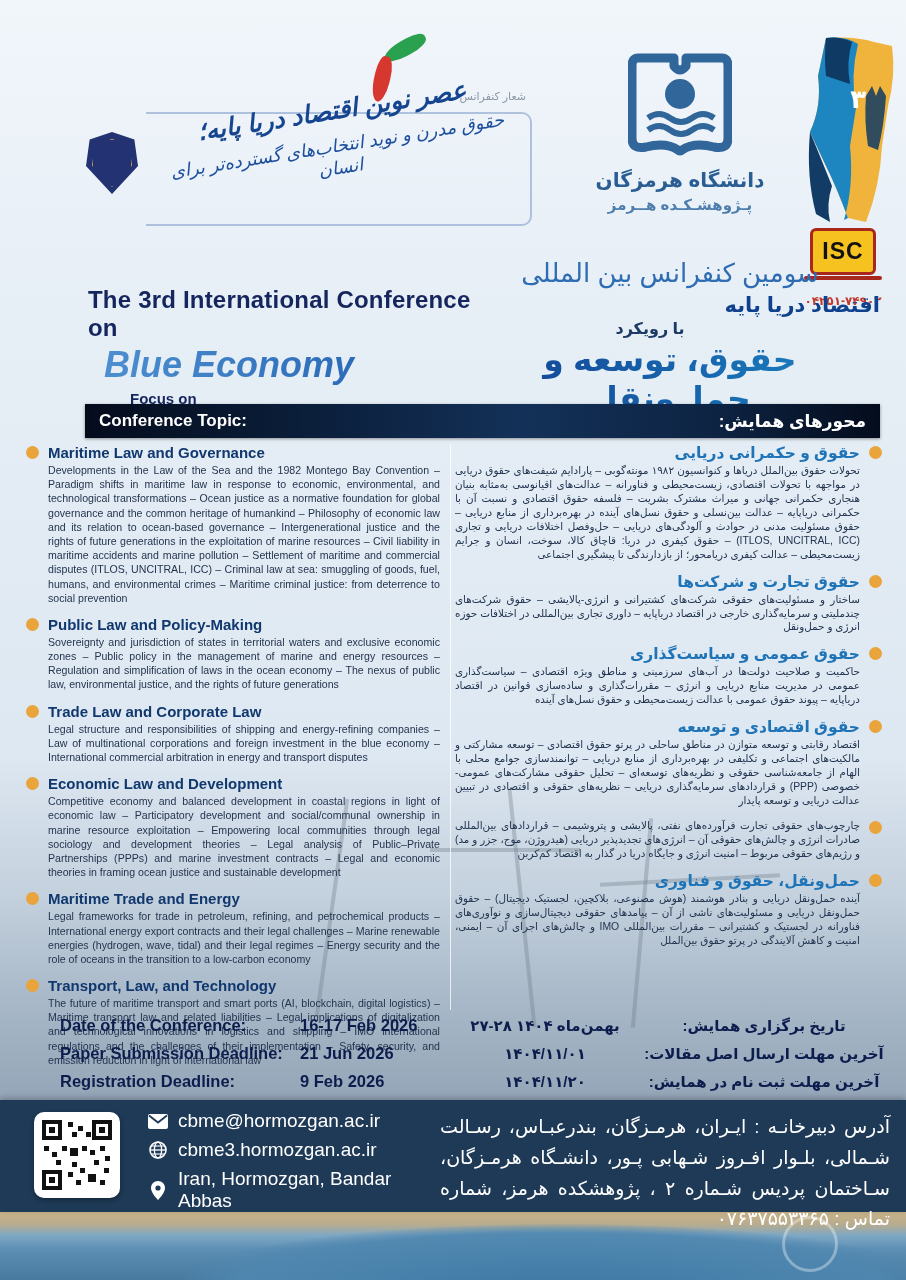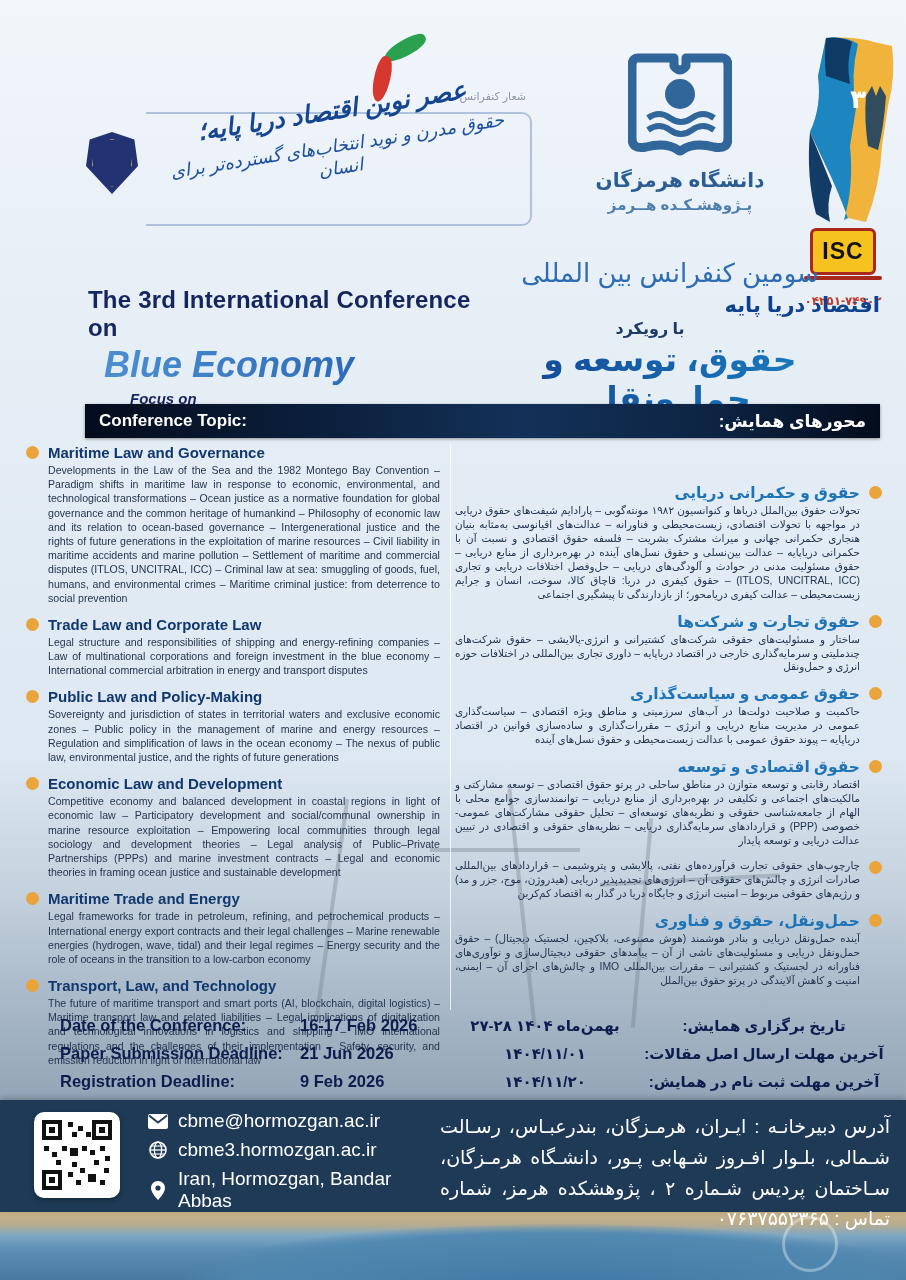--- a/index.html
+++ b/index.html
@@ -43,41 +43,41 @@
   .isc-box{ display:inline-block; background:#f6c21f; border:3px solid #a8281e; border-radius:6px; padding:7px 9px;
     font-size:23px; font-weight:bold; color:#111; letter-spacing:1px; font-family:"Liberation Sans",sans-serif;}
   .isc-strip{ height:4px; background:#a8281e; margin:1px 4px 2px; border-radius:2px;}
   .isc-code{ font-size:12px; font-weight:bold; color:#c0392b; margin-top:14px;}
 
   
   .title-en{ position:absolute; left:88px; top:286px; width:410px; z-index:2; color:#15255e;}
   .t-en1{ font-size:24px; font-weight:bold; letter-spacing:.2px;}
   .t-en2{ font-size:36px; font-weight:bold; font-style:italic; margin:2px 0 4px 16px;
     background:linear-gradient(90deg,#4c8fd0,#1a56aa); -webkit-background-clip:text; background-clip:text; color:transparent;}
-  .t-en-focus{ font-size:15px; font-style:italic; font-weight:bold; margin-left:42px;}
+  .t-en-focus{ font-size:15px; font-weight:bold; margin-left:42px;}
   .t-en3{ font-size:21px; font-weight:bold; font-style:italic; margin-left:55px;}
   .title-fa{ position:absolute; right:26px; top:258px; width:420px; z-index:2; direction:rtl;}
   .t-fa1{ font-size:26px; color:#2e6db3; text-align:center;}
   .t-fa2{ font-size:21px; font-weight:bold; color:#0f418e; text-align:right; margin-top:4px;}
   .t-fa-approach{ font-size:16px; font-weight:bold; color:#1c3a66; text-align:center; margin:2px 40px 0 0;}
   .t-fa3{ font-size:33px; font-weight:bold; text-align:center; margin-top:2px;
     background:linear-gradient(90deg,#123f93,#1b86c3); -webkit-background-clip:text; background-clip:text; color:transparent;}
 
   
   .topic-bar{ position:absolute; left:85px; right:26px; top:404px; height:34px; z-index:2;
     background:linear-gradient(90deg,#040c1c 0%,#0d2342 35%,#133158 55%,#0d2342 80%,#040c1c 100%);
     display:flex; align-items:center; justify-content:space-between; padding:0 14px;
     box-shadow:0 1px 3px rgba(0,0,0,.4);}
   .topic-bar .en{ color:#fff; font-size:17px; font-weight:bold;}
   .topic-bar .fa{ color:#fff; font-size:17px; font-weight:bold; direction:rtl;}
 
   
   .columns{ position:absolute; left:24px; right:16px; top:444px; height:566px; display:flex; z-index:2;}
   .col-en{ width:49.3%; padding-right:10px; border-right:1px solid rgba(255,255,255,.75);}
-  .col-fa{ width:50.7%; padding-right:6px; padding-left:4px; direction:rtl;margin-top:40px;}
+  .col-fa{ width:50.7%; padding-right:6px; padding-left:4px; direction:rtl;}
   .topic{ position:relative; margin-bottom:11px;}
   .col-en .topic{ padding-left:24px;}
   .col-fa .topic{ padding-right:24px;}
   .dot{ position:absolute; top:2px; width:13px; height:13px; border-radius:50%; background:#e9a43c;}
   .col-en .dot{ left:2px;}
   .col-fa .dot{ right:2px;}
   .topic h3{ font-size:15px; font-weight:bold; color:#10386e; margin-bottom:2px;}
   .col-fa .topic h3{ color:#1f74b8; font-size:15.5px;}
   .topic p{ font-size:10.6px; line-height:1.34; color:#24344f; text-align:justify;}
   .col-fa .topic p{ font-size:10.4px; color:#223450;}
@@ -187,27 +187,27 @@
 
   <div class="columns">
     <div class="col-en">
       <div class="topic">
         <span class="dot"></span>
         <h3>Maritime Law and Governance</h3>
         <p>Developments in the Law of the Sea and the 1982 Montego Bay Convention – Paradigm shifts in maritime law in response to economic, environmental, and technological transformations – Ocean justice as a normative foundation for global governance and the common heritage of humankind – Philosophy of economic law and its relation to ocean-based governance – Intergenerational justice and the rights of future generations in the exploitation of marine resources – Civil liability in maritime accidents and marine pollution – Settlement of maritime and commercial disputes (ITLOS, UNCITRAL, ICC) – Criminal law at sea: smuggling of goods, fuel, humans, and environmental crimes – Maritime criminal justice: from deterrence to social prevention</p>
       </div>
       <div class="topic">
         <span class="dot"></span>
+        <h3>Public Law and Policy-Making</h3>
+        <p>Sovereignty and jurisdiction of states in territorial waters and exclusive economic zones – Public policy in the management of marine and energy resources – Regulation and simplification of laws in the ocean economy – The nexus of public law, environmental justice, and the rights of future generations</p>
+      </div>
+      <div class="topic">
+        <span class="dot"></span>
         <h3>Trade Law and Corporate Law</h3>
         <p>Legal structure and responsibilities of shipping and energy-refining companies – Law of multinational corporations and foreign investment in the blue economy – International commercial arbitration in energy and transport disputes</p>
-      </div>
-      <div class="topic">
-        <span class="dot"></span>
-        <h3>Public Law and Policy-Making</h3>
-        <p>Sovereignty and jurisdiction of states in territorial waters and exclusive economic zones – Public policy in the management of marine and energy resources – Regulation and simplification of laws in the ocean economy – The nexus of public law, environmental justice, and the rights of future generations</p>
       </div>
       <div class="topic">
         <span class="dot"></span>
         <h3>Economic Law and Development</h3>
         <p>Competitive economy and balanced development in coastal regions in light of economic law – Participatory development and social/communal ownership in marine resource exploitation – Empowering local communities through legal sociology and development theories – Legal analysis of Public–Private Partnerships (PPPs) and marine investment contracts – Legal and economic theories in framing ocean justice and sustainable development</p>
       </div>
       <div class="topic">
         <span class="dot"></span>
         <h3>Maritime Trade and Energy</h3>
         <p>Legal frameworks for trade in petroleum, refining, and petrochemical products – International energy export contracts and their legal challenges – Marine renewable energies (hydrogen, wave, tidal) and their legal regimes – Energy security and the role of oceans in the transition to a low-carbon economy</p>

